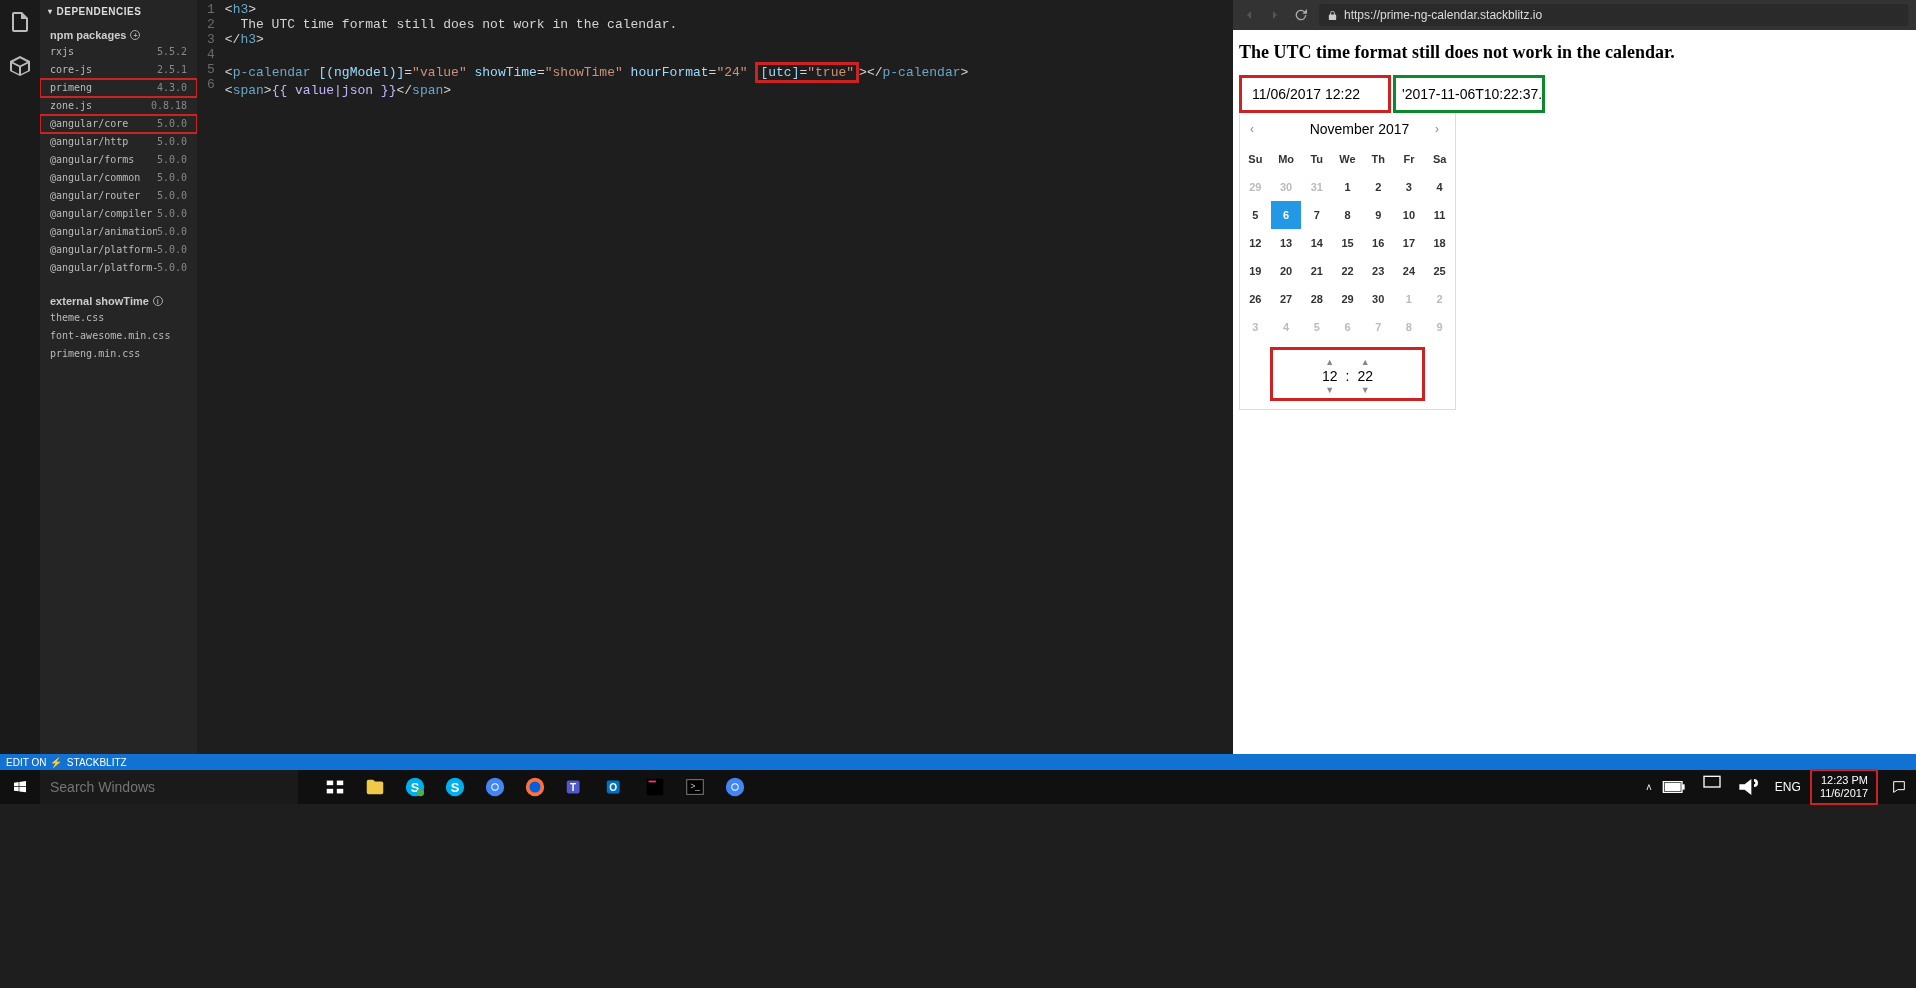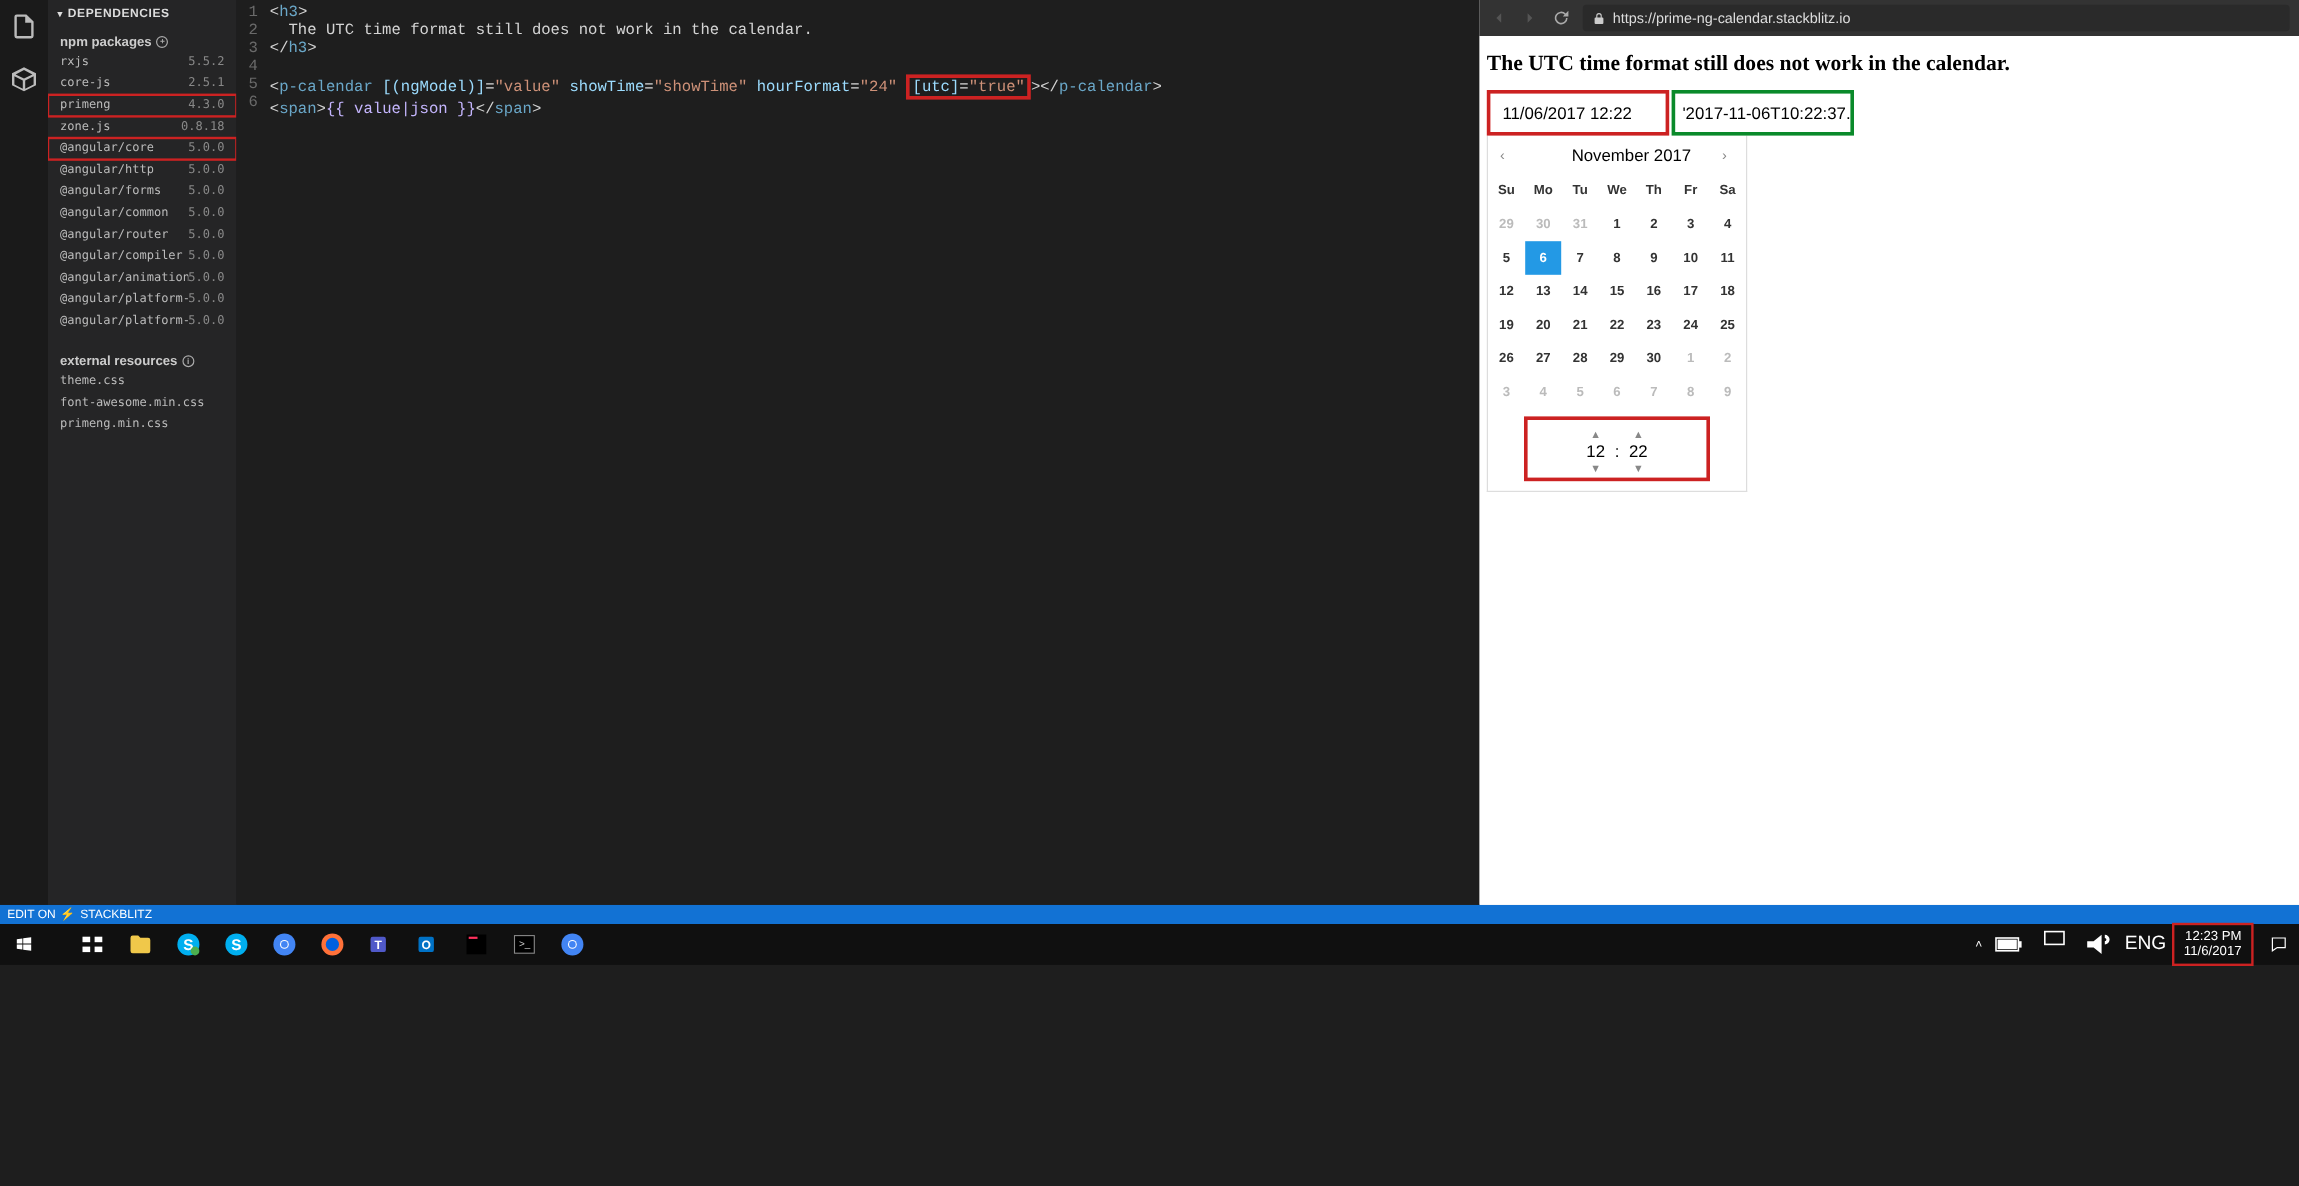--- a/index.html
+++ b/index.html
@@ -72,21 +72,21 @@
 
 .taskbar { height: 34px; background: #101010; display: flex; align-items: center; color: #fff; position: relative; }
 .start-btn { width: 40px; height: 34px; display: flex; align-items: center; justify-content: center; cursor: pointer; }
 .win-logo { width: 16px; height: 16px; fill: #fff; }
 .search-box { width: 258px; height: 34px; background: #1a1a1a; display: flex; align-items: center; padding: 0 10px; color: #999; font-size: 14px; border: none; outline: none; }
 .task-icons { display: flex; align-items: center; gap: 2px; margin-left: 18px; }
 .task-icon { width: 38px; height: 34px; display: flex; align-items: center; justify-content: center; cursor: pointer; }
 .task-icon svg { width: 22px; height: 22px; }
 .tray { position: absolute; right: 0; display: flex; align-items: center; height: 34px; }
 .tray-icons { display: flex; align-items: center; gap: 6px; padding: 0 6px; }
-.tray-icon { width: 32px; height: 16px; fill: #fff; font-size: 16px; color:#fff; display:flex; align-items:center; justify-content:center; }
+.tray-icon { width: 32px; height: 16px; fill: #fff; font-size: 12px; color:#fff; display:flex; align-items:center; justify-content:center; }
 .clock { text-align: right; font-size: 11px; line-height: 13px; padding: 3px 8px; border: 2px solid #cc2222; margin-right: 4px; }
 .notif-btn { width: 34px; height: 34px; display: flex; align-items: center; justify-content: center; }
 .notif-btn svg { width: 16px; height: 16px; fill: #fff; }
 .chev-up { font-size:10px; color:#fff; }
 </style>
 </head>
 <body>
 
 <div class="main-container">
 
@@ -156,21 +156,21 @@
         <li class="dep-item">
           <span class="name">@angular/platform-browser</span>
           <span class="ver">5.0.0</span>
         </li>
         <li class="dep-item">
           <span class="name">@angular/platform-browser-dynamic</span>
           <span class="ver">5.0.0</span>
         </li>
       </ul>
     <div class="section-title" style="margin-top:12px">
-      <span>external resources</span>
+      <span>external showTime</span>
       <span class="info-icon">i</span>
     </div>
     <ul class="ext-res" id="ext-list">
         <li class="ext-item">theme.css</li>
         <li class="ext-item">font-awesome.min.css</li>
         <li class="ext-item">primeng.min.css</li>
       </ul>
   </div>
 
   <div class="editor">
@@ -312,20 +312,21 @@
   <span class="bolt">⚡</span>
   <span>STACKBLITZ</span>
 </div>
 
 <div class="taskbar">
   <div class="start-btn">
     <svg class="win-logo" viewBox="0 0 24 24">
         <path d="M3 5.5L10 4.5v6.5H3V5.5zM11 4.35L21 3v8h-10V4.35zM3 12h7v6.5L3 17.5V12zm8 0h10v8l-10-1.35V12z"></path>
       </svg>
   </div>
+  <input class="search-box" placeholder="Search Windows" style="">
   <div class="task-icons">
     <div class="task-icon">
         <svg viewBox="0 0 24 24" fill="#fff">
           <rect x="3" y="5" width="7" height="5"></rect>
           <rect x="14" y="5" width="7" height="5"></rect>
           <rect x="3" y="14" width="7" height="5"></rect>
           <rect x="14" y="14" width="7" height="5"></rect>
         </svg>
       </div>
     <div class="task-icon">

